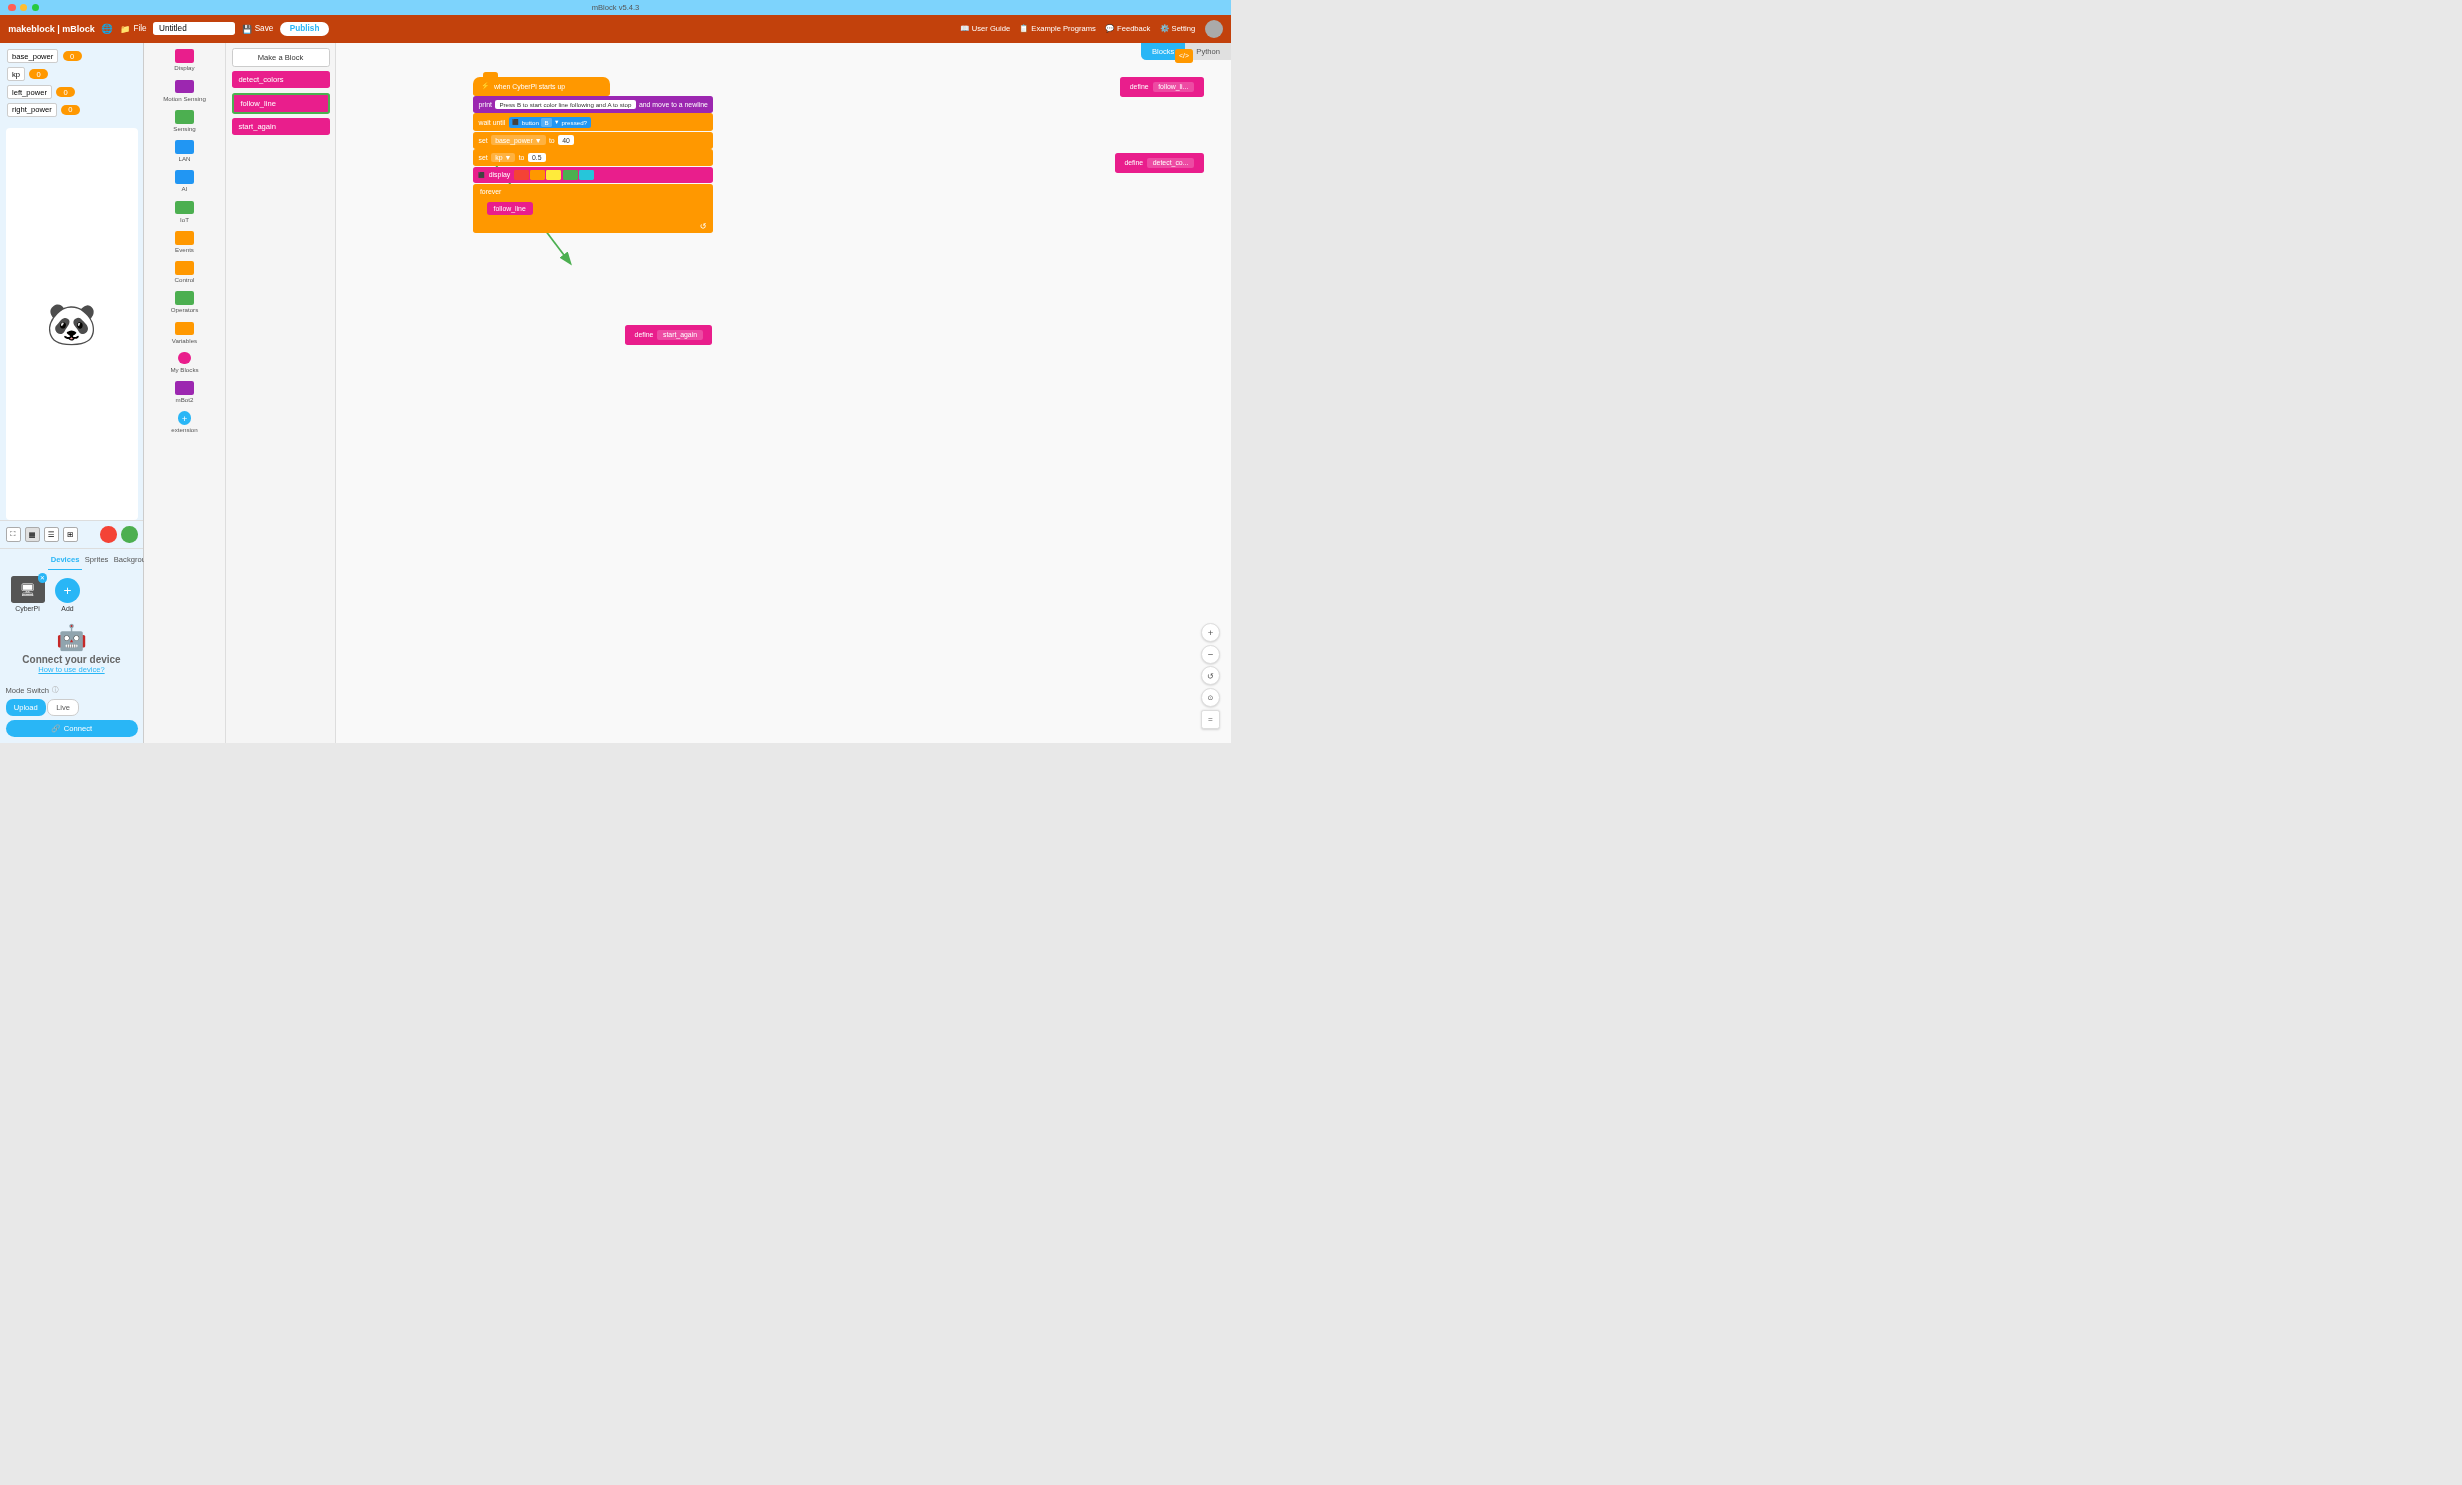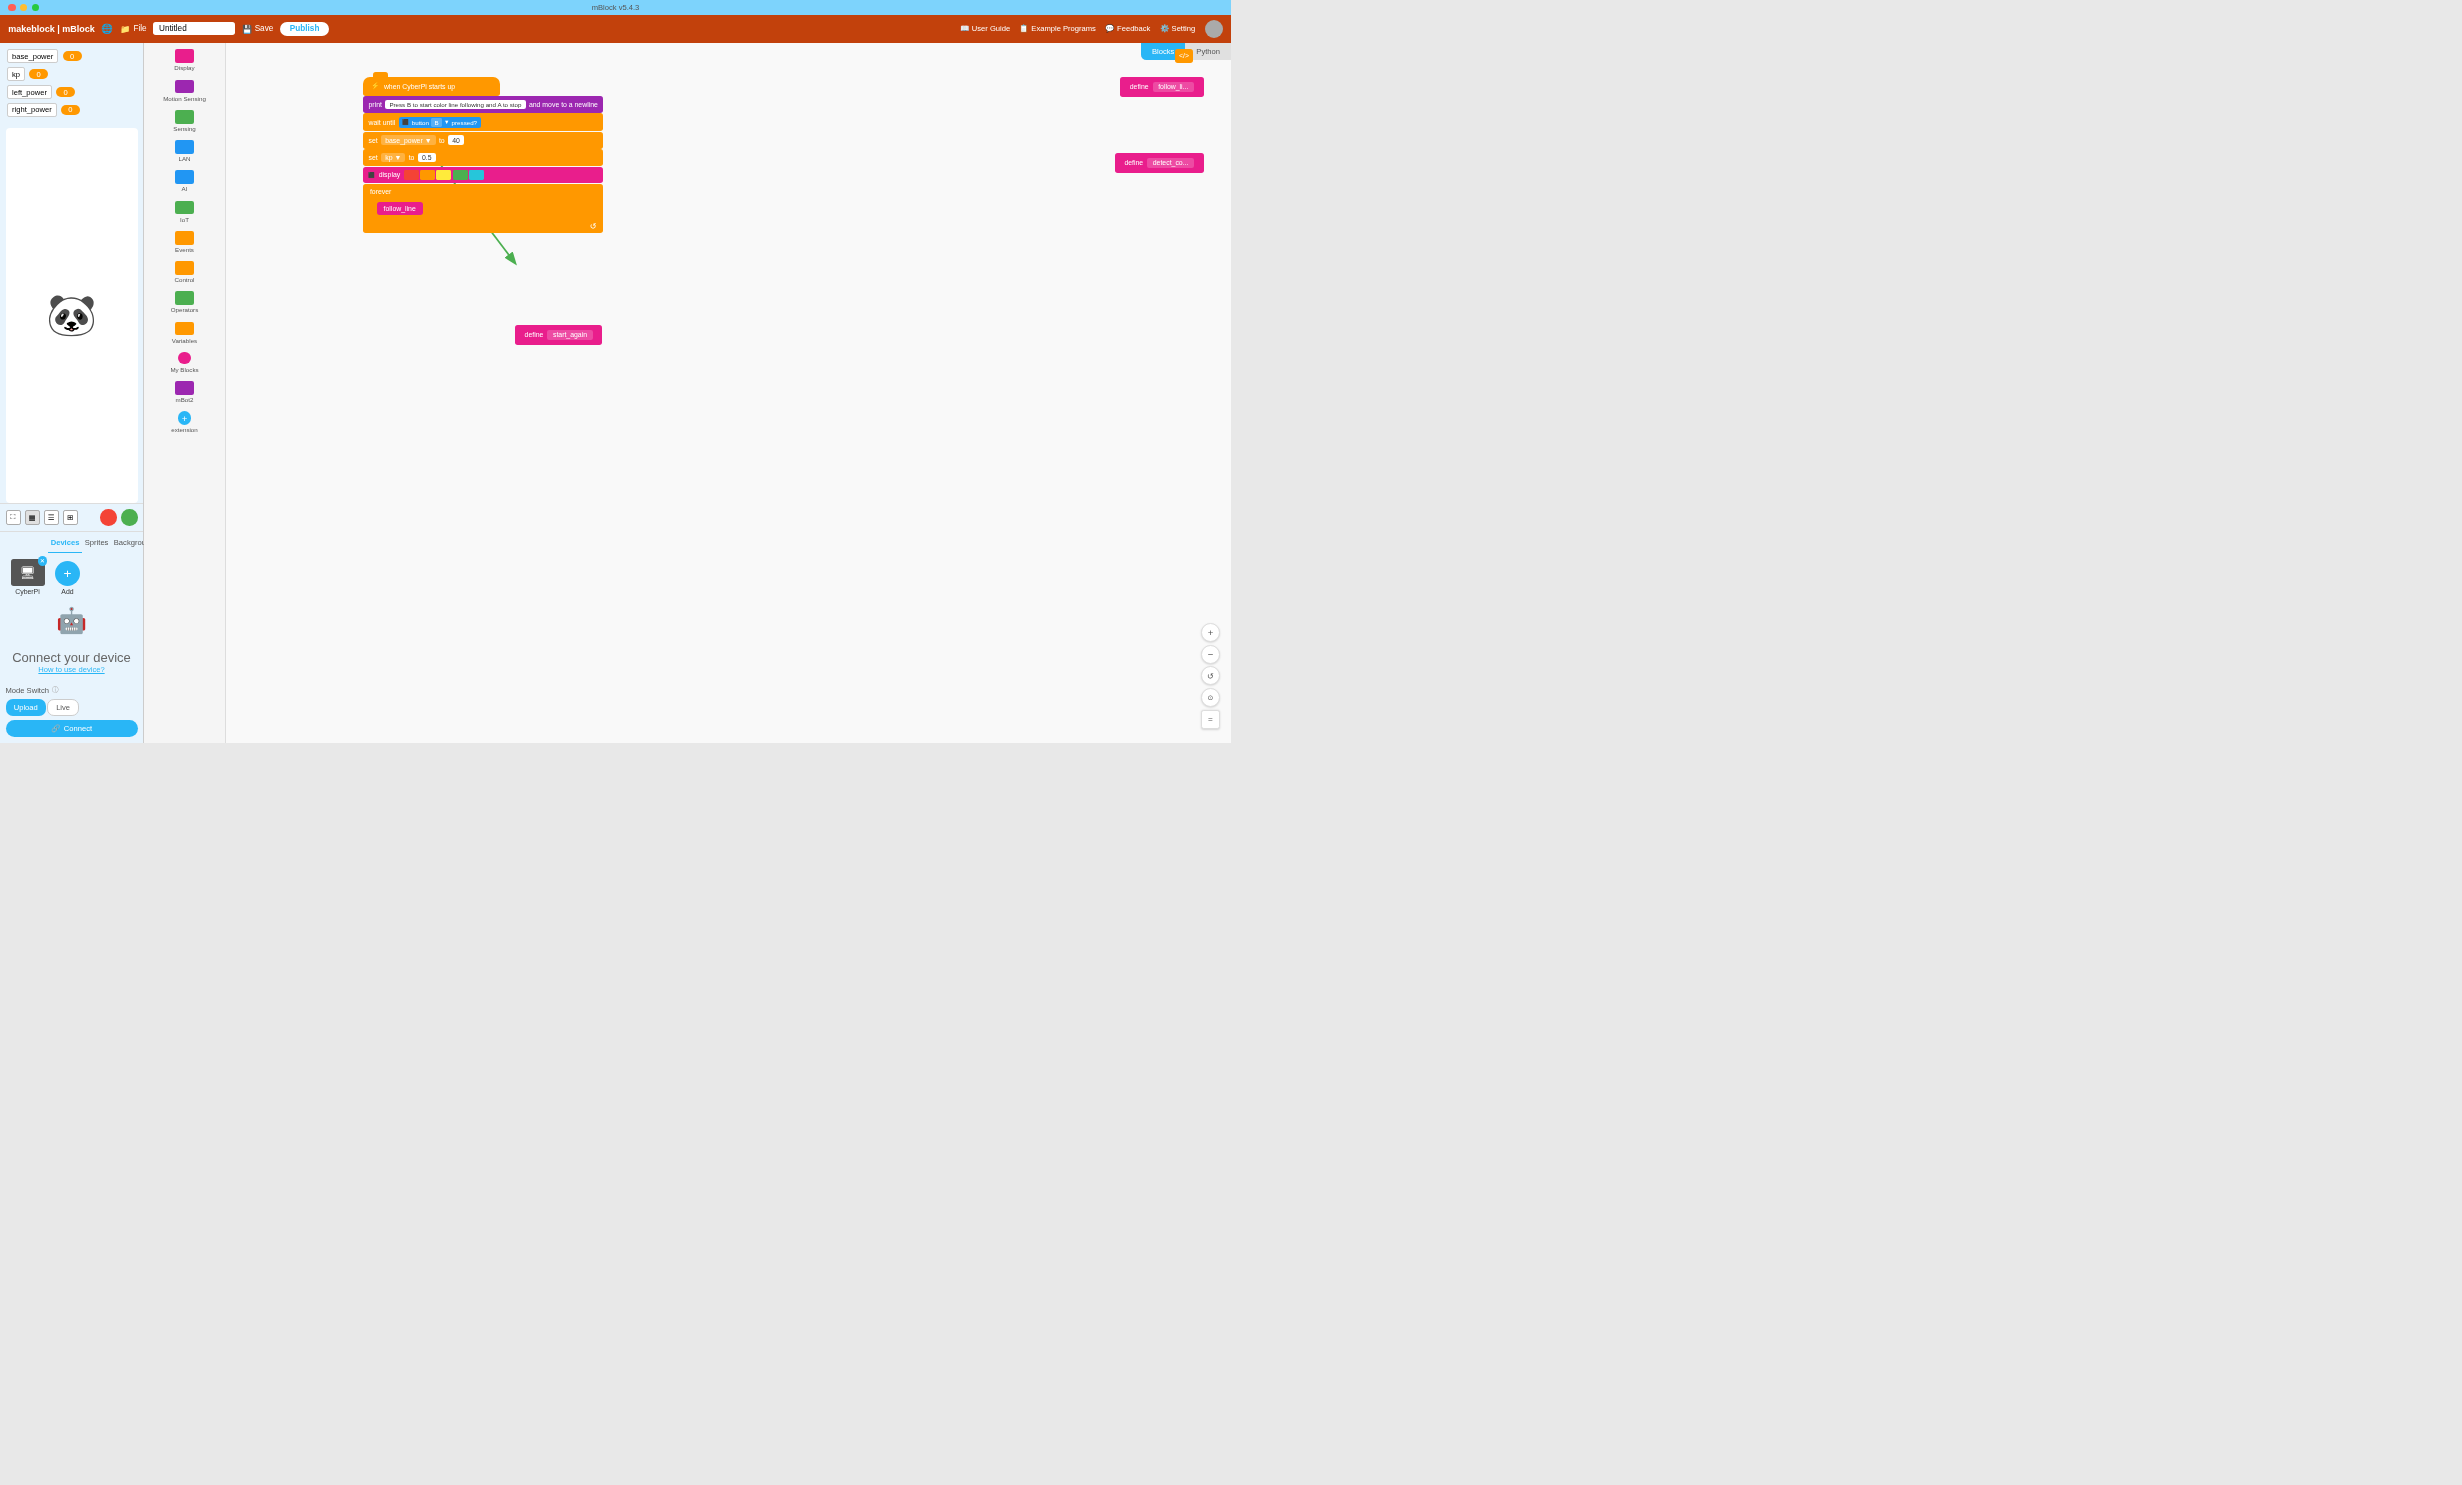--- a/index.html
+++ b/index.html
@@ -53,21 +53,21 @@
     .device-card { width: 44px; text-align: center; }
     .device-thumb { width: 34px; height: 27.5px; background: #555; border-radius: 2.7px; margin: 0 auto 2.1px; position: relative; display: flex; align-items: center; justify-content: center; }
     .device-thumb-close { position: absolute; top: -2.7px; right: -2.7px; width: 9.6px; height: 9.6px; background: #29b6f6; border-radius: 50%; color: white; font-size: 6.2px; display: flex; align-items: center; justify-content: center; }
     .device-label { font-size: 6.9px; color: #333; }
     .add-device { width: 25px; height: 25px; background: #29b6f6; border-radius: 50%; display: flex; align-items: center; justify-content: center; color: white; font-size: 13.7px; cursor: pointer; margin-top: 2.7px; }
     .add-device-label { font-size: 6.9px; color: #333; text-align: center; margin-top: 1.4px; }
 
     
     .device-connect-area { padding: 5.5px; text-align: center; color: #666; font-size: 7.6px; }
     .panda-device { font-size: 25px; text-align: center; }
-    .connect-text { font-size: 13px; color: #666; margin-top: 15px; }
+    .connect-text { font-size: 10px; color: #666; margin-top: 2px; font-weight: bold; }
     .how-link { color: #29b6f6; font-size: 7.6px; cursor: pointer; text-decoration: underline; }
     .mode-switch { padding: 5.5px; }
     .mode-label { font-size: 7.6px; color: #555; margin-bottom: 4.1px; display: flex; align-items: center; gap: 2.7px; }
     .mode-btns { display: flex; gap: 1px; }
     .mode-btn { padding: 2.7px 8.2px; border-radius: 6.9px; font-size: 7.6px; border: none; cursor: pointer; }
     .mode-btn.active { background: #29b6f6; color: white; }
     .mode-btn.inactive { background: white; color: #555; border: 0.7px solid #ccc; }
     .connect-btn-big { background: #29b6f6; color: white; border: none; border-radius: 9.6px; padding: 4.1px 13.7px; font-size: 7.6px; cursor: pointer; width: 100%; display: flex; align-items: center; justify-content: center; gap: 3.4px; margin-top: 4.1px; }
 
     
@@ -278,20 +278,26 @@
     <div class="palette-section">
       <div class="palette-icon" style="background:#9c27b0;"></div>
       <span class="palette-label">mBot2</span>
     </div>
     <div class="palette-section">
       <div style="width:13.7px;height:13.7px;background:#29b6f6;border-radius:50%;margin-bottom:1.4px;display:flex;align-items:center;justify-content:center;color:white;font-size:9.6px;">+</div>
       <span class="palette-label">extension</span>
     </div>
   </div>
 
+  <div class="block-list">
+    <div class="make-block-btn">Make a Block</div>
+    <div class="block-chip bc-pink">detect_colors</div>
+    <div class="block-chip" style="background:#e91e8c;border:2.1px solid #4caf50;">follow_line</div>
+    <div class="block-chip bc-pink2">start_again</div>
+  </div>
 
   <div class="code-area">
 
     <div class="code-tabs">
       <div class="code-tab active">Blocks</div>
       <div class="code-tab">Python</div>
     </div>
 
     <svg class="arrow-svg" viewBox="0 0 1302 1019" width="895" height="700">
       <defs>

